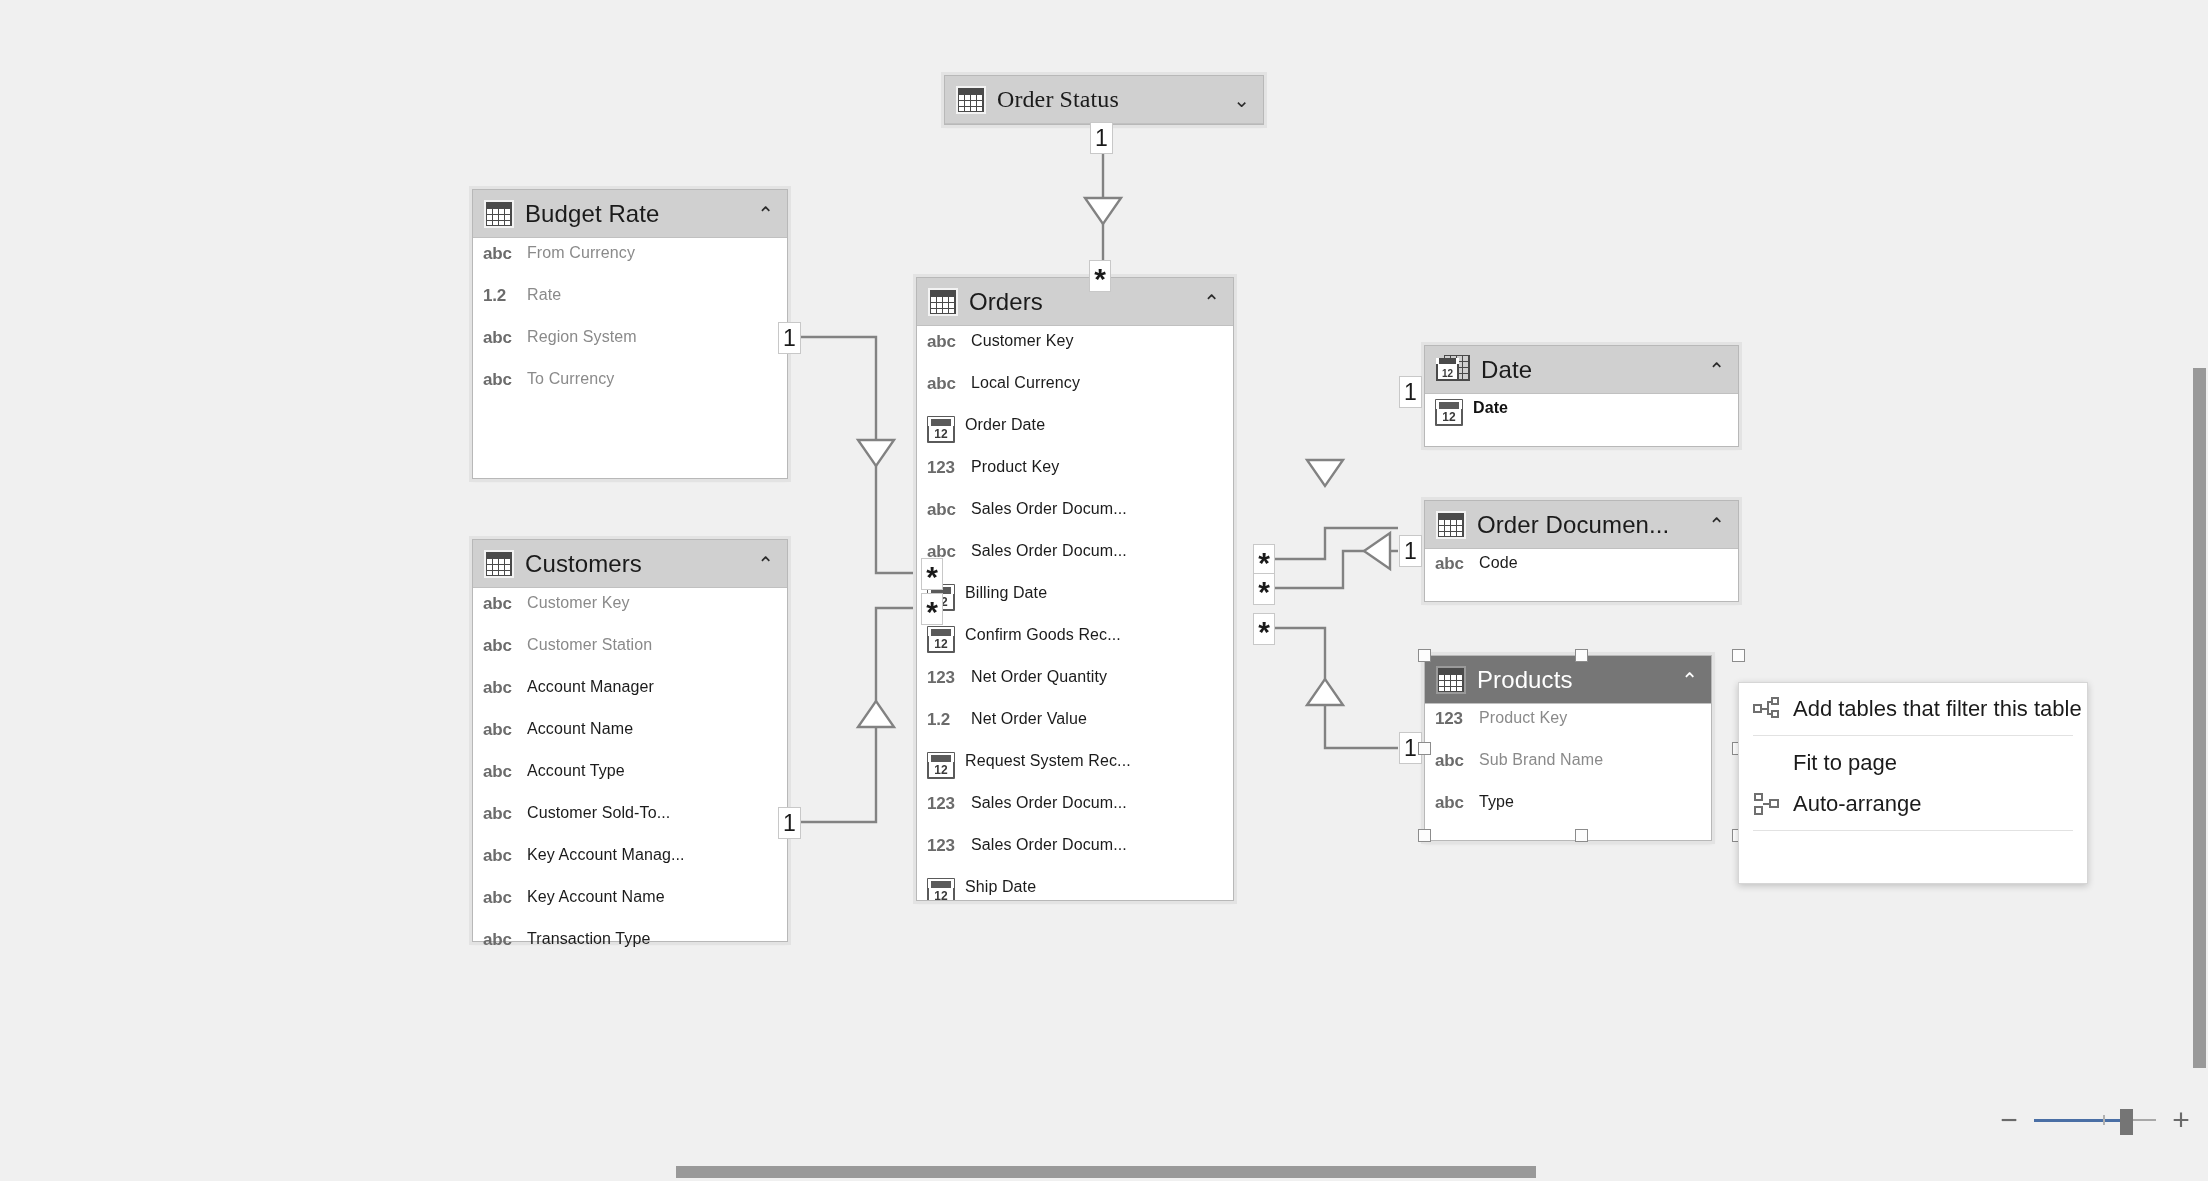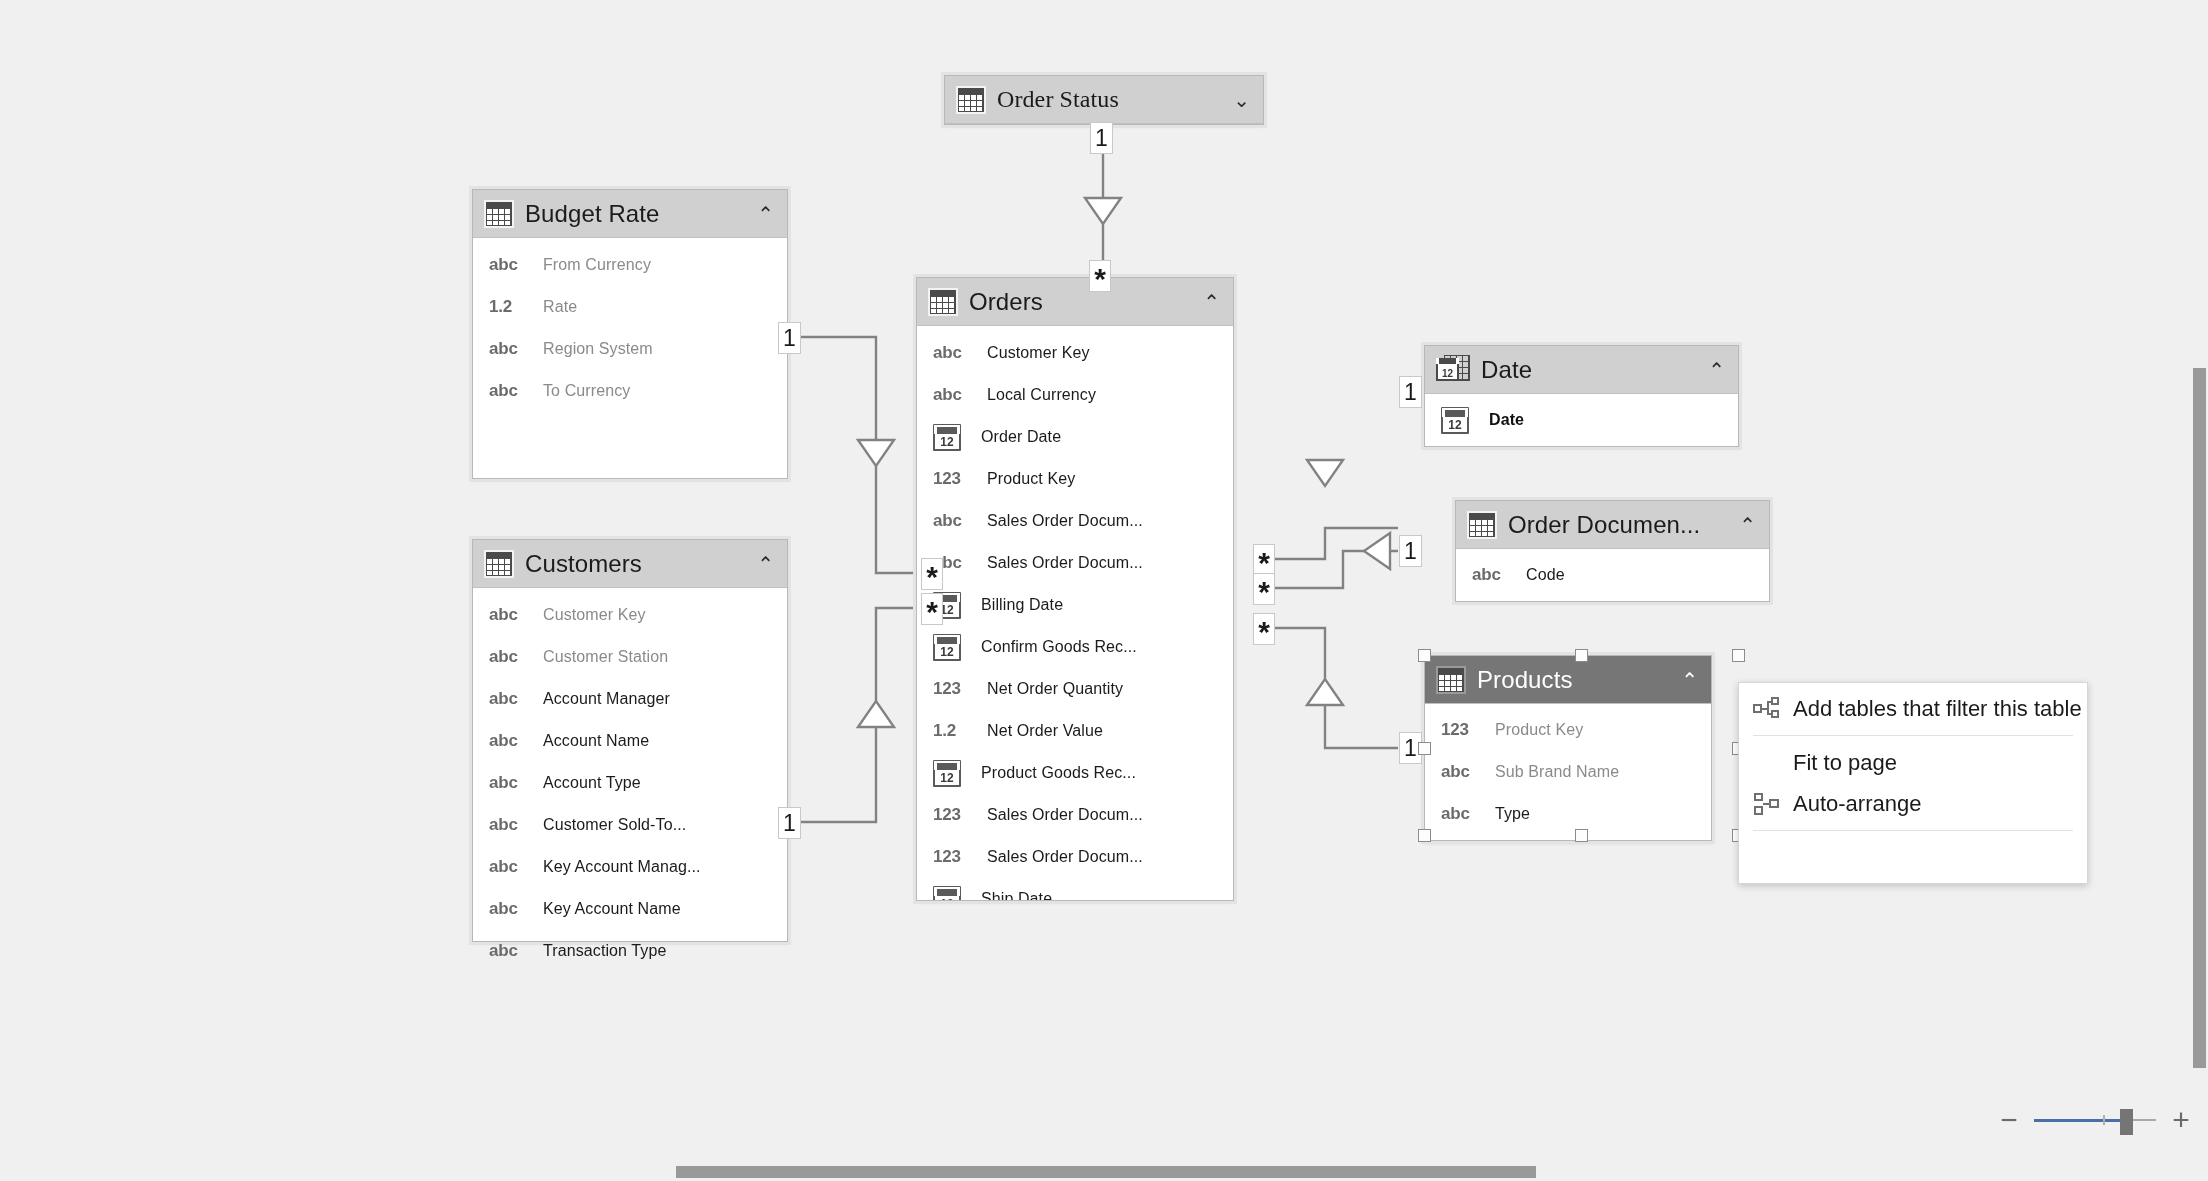--- a/index.html
+++ b/index.html
@@ -35,21 +35,21 @@
   .tbl.selected { box-shadow: 0 0 0 3px #e3e3e3, 0 1px 4px rgba(0,0,0,.3); }
   .tbl.selected .tbl-head { background: #767676; }
   .tbl.selected .tbl-title { color: #ffffff; }
   .tbl.selected .chev { color: #ffffff; }
   .tbl-title {
     font-size: 24px; color: #1b1b1b; white-space: nowrap; flex: 1;
     overflow: hidden; letter-spacing: .1px;
   }
   .chev { font-size: 20px; color: #2b2b2b; line-height: 1; padding-right: 3px; }
   .fields { padding: 6px 0 6px 0; }
-  .fld { display: flex; align-items: center; gap: 20px; height: 42px; padding-left: 16px; }
+  .fld { display: flex; gap: 10px; height: 42px; padding-left: 10px; }
   .fld .lbl { font-size: 16px; color: #8a8a8a; white-space: nowrap; letter-spacing: .1px; }
   .fld.active .lbl { color: #1b1b1b; }
   .fld.bold .lbl { font-weight: 700; color: #111; }
   .ftype {
     font-size: 17px; font-weight: 700; color: #6b6b6b;
     min-width: 34px; text-align: left; letter-spacing: -.2px;
   }
 
   
   .ico-grid {
@@ -346,21 +346,21 @@
         <span class="lbl">Net Order Quantity</span>
       </div>
       <div class="fld active">
         <span class="ftype">1.2</span>
         <span class="lbl">Net Order Value</span>
       </div>
       <div class="fld active">
         <span class="ico-cal">
             <span>12</span>
           </span>
-        <span class="lbl">Product Goods Rec...</span>
+        <span class="lbl">Request System Rec...</span>
       </div>
       <div class="fld active">
         <span class="ftype">123</span>
         <span class="lbl">Sales Order Docum...</span>
       </div>
       <div class="fld active">
         <span class="ftype">123</span>
         <span class="lbl">Sales Order Docum...</span>
       </div>
       <div class="fld active">
@@ -386,21 +386,21 @@
     <div class="fields" style="padding:5px 0;">
       <div class="fld active bold">
         <span class="ico-cal">
             <span>12</span>
           </span>
         <span class="lbl">Date</span>
       </div>
     </div>
   </div>
 
-  <div class="tbl" id="t-order-document" style="left:1424px; top:500px; width:315px;margin-left:31px;">
+  <div class="tbl" id="t-order-document" style="left:1424px; top:500px; width:315px;">
     <div class="tbl-head">
       <span class="ico-grid">
           <i></i>
         </span>
       <span class="tbl-title">Order Documen...</span>
       <span class="chev">⌃</span>
     </div>
     <div class="fields" style="padding:5px 0;">
       <div class="fld active">
         <span class="ftype">abc</span>

